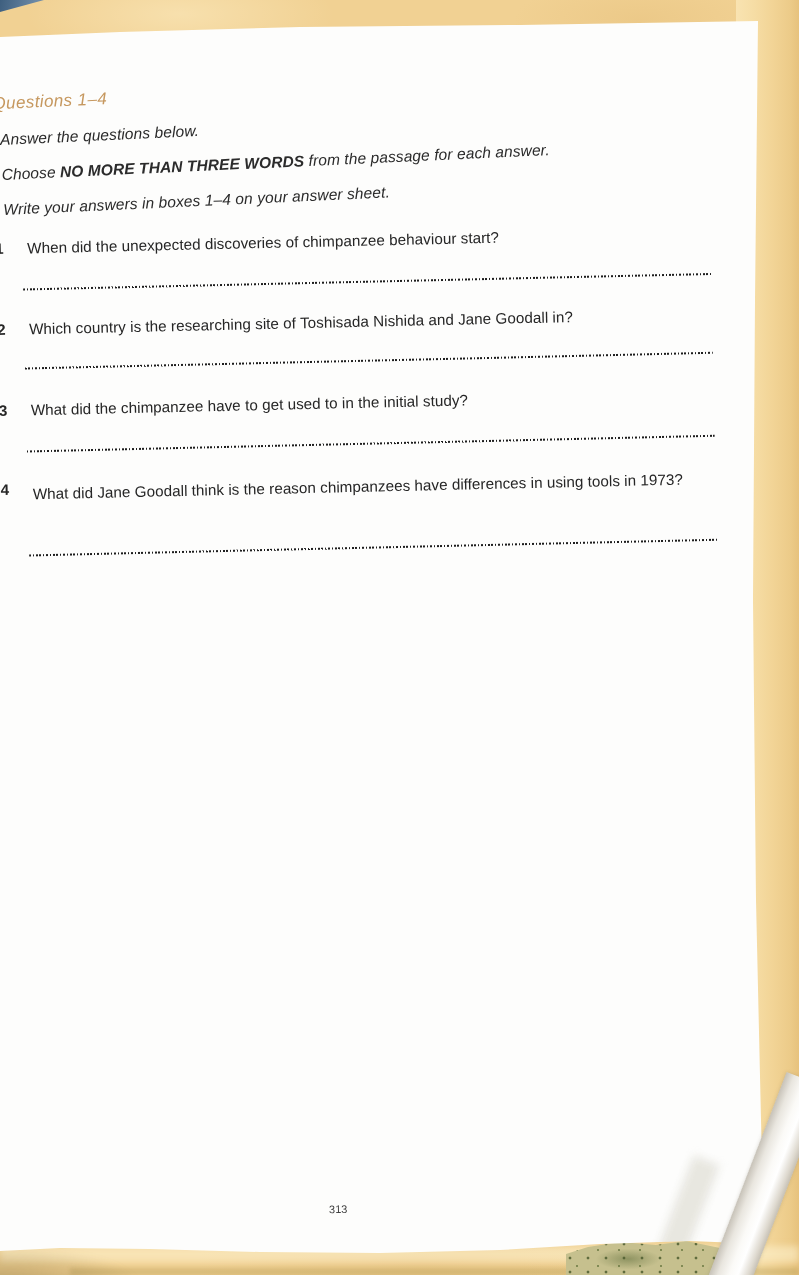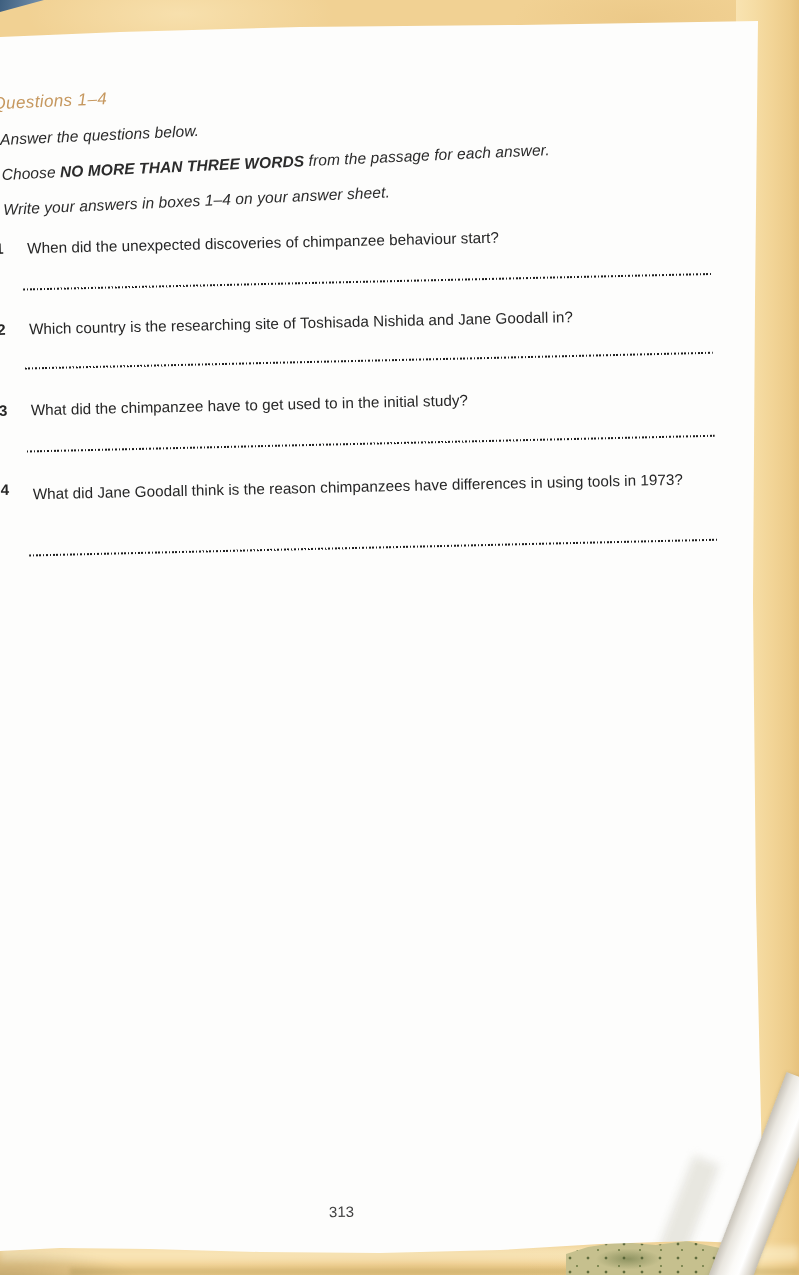--- a/index.html
+++ b/index.html
@@ -64,21 +64,21 @@
   .q-row{position:absolute;left:0;width:740px;}
   .q-num{position:absolute;left:-5px;top:0;font-weight:bold;font-size:15.2px;}
   .q-text{position:absolute;left:27px;top:0;font-size:15.2px;white-space:nowrap;letter-spacing:.05px;}
   .q-text-wrap{position:absolute;left:27px;top:0;width:679px;font-size:15.2px;
     text-align:justify;line-height:28px;white-space:normal;letter-spacing:.05px;}
   .qr1{top:0;} .qr2{top:81px;} .qr3{top:162px;} .qr4{top:241px;}
   .dotline{position:absolute;left:22px;width:688px;height:2px;
     background-image:repeating-linear-gradient(90deg,#1d1d1d 0 1.6px,transparent 1.6px 3.4px);}
   .d1{top:49px;} .d2{top:128px;} .d3{top:211px;} .d4{top:315px;}
   
-  .page-num{position:absolute;left:329px;top:1203px;font-size:15px;color:#3e3e3e;
+  .page-num{position:absolute;left:329px;top:1203px;font-size:11px;color:#3e3e3e;
     transform:rotate(-1deg);}
   
   .strip-shadow{position:absolute;left:664px;top:1155px;width:28px;height:160px;
     transform:rotate(21deg);background:rgba(193,188,173,0.35);filter:blur(5px);}
   
   .pen-strip{position:absolute;left:744px;top:1072px;width:42px;height:230px;
     transform:rotate(21deg);
     background:linear-gradient(90deg,#c7c2b8 0%,#e9e6df 20%,#fbfaf7 45%,#ffffff 65%,#ded9cf 88%,#c6c0b4 100%);
     box-shadow:0 0 4px rgba(120,110,90,0.25);}
 </style>

